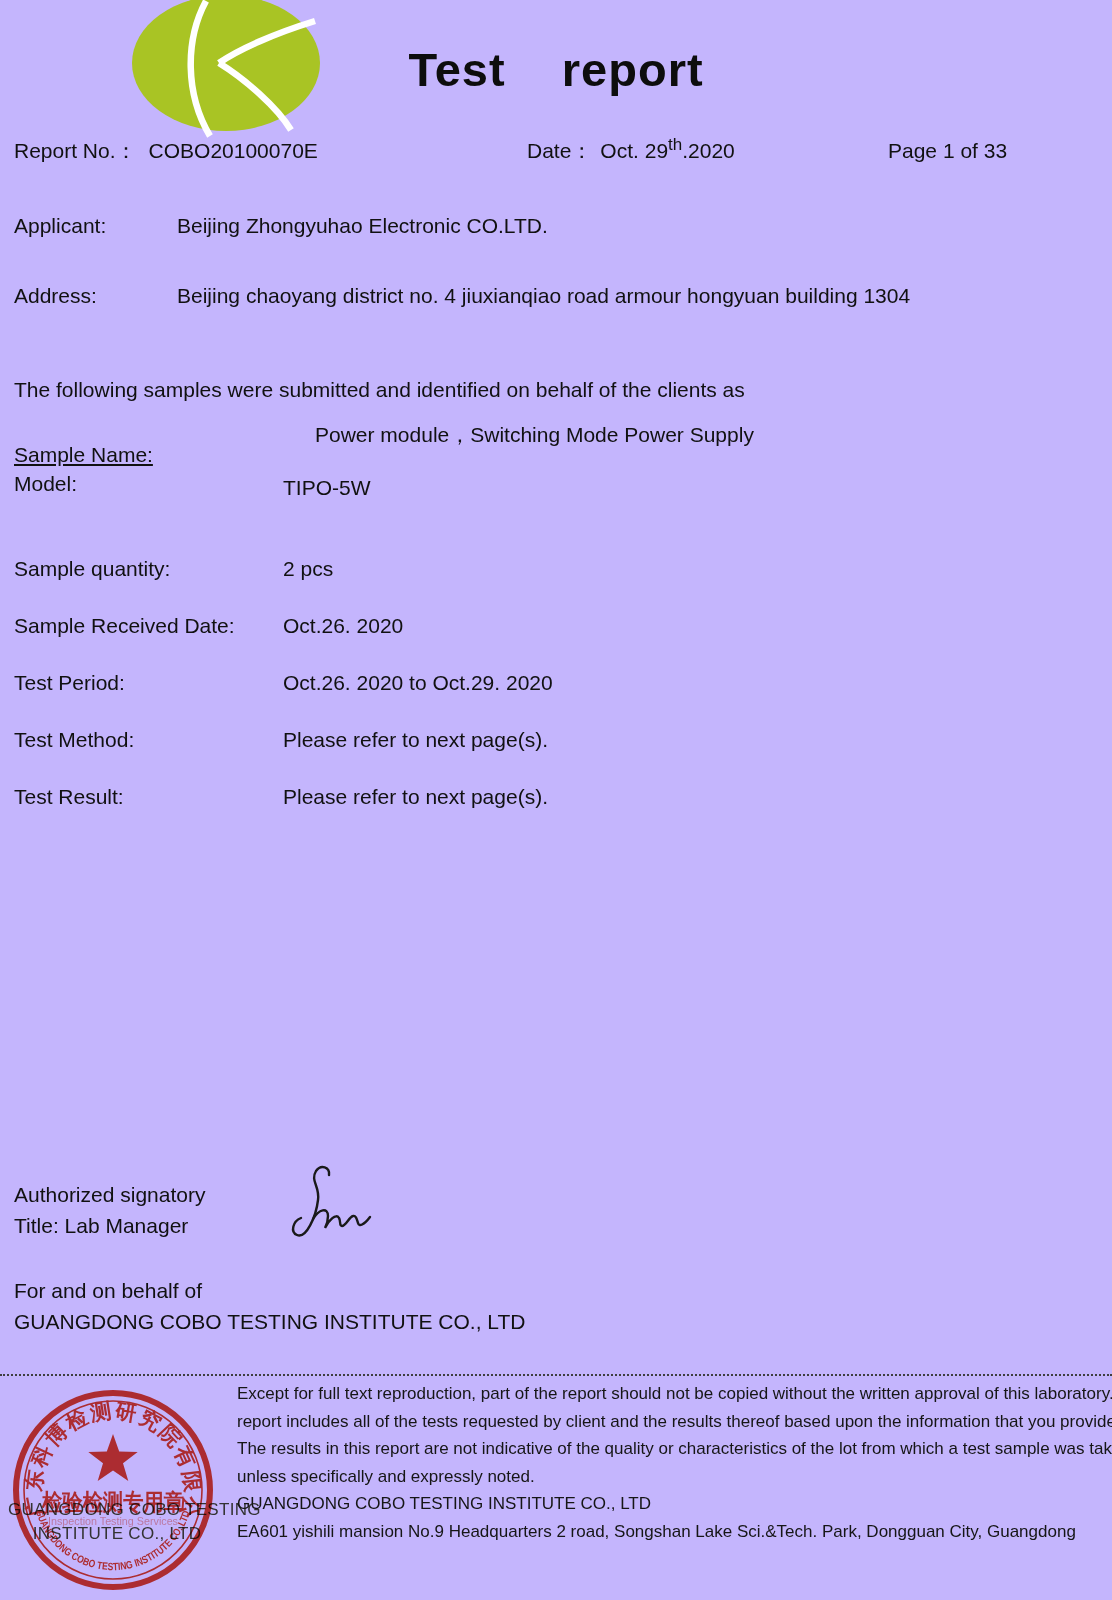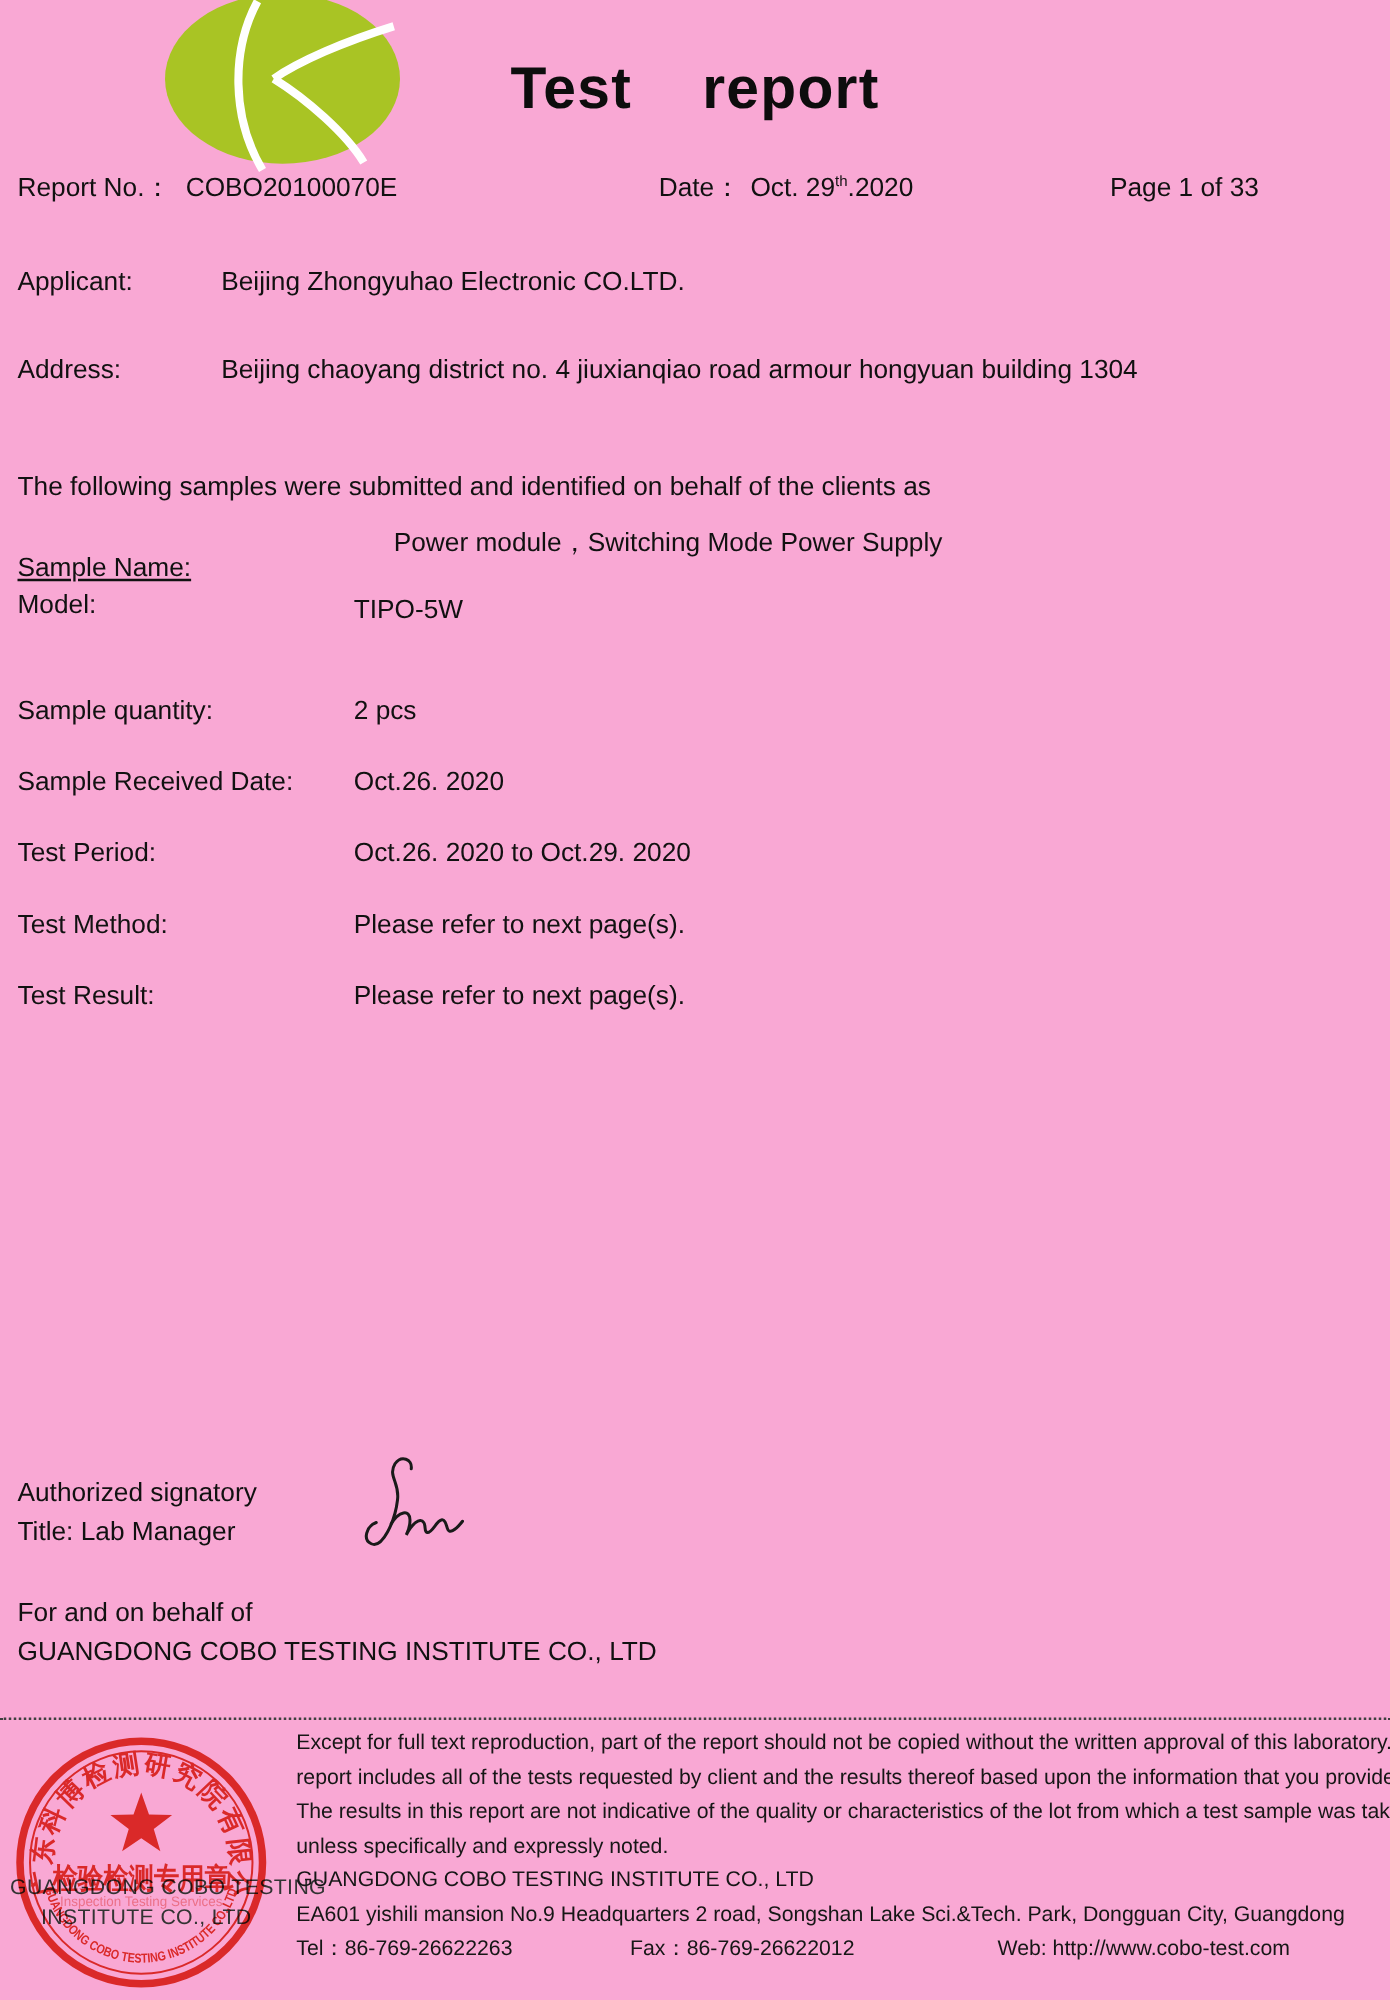--- a/index.html
+++ b/index.html
@@ -1,30 +1,30 @@
 <!DOCTYPE html>
 <html><head>
 <meta charset="utf-8">
 <style>
   * { margin:0; padding:0; box-sizing:border-box; }
   html,body { background:#ffffff; }
   body { font-family:"Liberation Sans","DejaVu Sans",sans-serif; color:#111; }
   .page {
     position:relative; width:1112px; height:1600px; margin:0 auto;
-    background:#f9a8d4; overflow:hidden;
+    background:#c4b5fd; overflow:hidden;
   }
   .abs { position:absolute; }
   .t21 { font-size:21px; line-height:1.15; color:#111; }
   .title {
     position:absolute; left:0; top:42px; width:1112px; text-align:center;
     font-size:47px; font-weight:bold; letter-spacing:1px; white-space:pre; color:#0d0d0d;
   }
   .meta-label { display:inline-block; }
   .meta-value { display:inline-block; margin-left:12px; }
-  sup.th { font-size:12px; vertical-align:super; line-height:0; }
+  sup.th { font-size:17px; vertical-align:super; line-height:0; }
   .row-label { position:absolute; left:14px; white-space:pre; }
   .row-value-a { position:absolute; left:177px; white-space:pre; }
   .row-value-b { position:absolute; left:283px; white-space:pre; }
   .dotline {
     position:absolute; left:0; top:1374px; width:1112px; height:0;
     border-top:2px dotted #3f3f3f;
   }
   .footer {
     position:absolute; left:237px; top:1380px; width:862px;
     font-size:17px; line-height:27.5px; color:#161616;
@@ -130,20 +130,15 @@
     </g>
   </svg>
 
   <div class="footer">
     <div class="fline">Except for full text reproduction, part of the report should not be copied without the written approval of this laboratory. Our</div>
     <div class="fline">report includes all of the tests requested by client and the results thereof based upon the information that you provided to us.</div>
     <div class="fline">The results in this report are not indicative of the quality or characteristics of the lot from which a test sample was taken</div>
     <div class="fline">unless specifically and expressly noted.</div>
     <div class="fline">GUANGDONG COBO TESTING INSTITUTE CO., LTD</div>
     <div class="fline">EA601 yishili mansion No.9 Headquarters 2 road, Songshan Lake Sci.&amp;Tech. Park, Dongguan City, Guangdong</div>
-    <div class="telrow">
-      <span class="tel-pos">Tel：86-769-26622263</span>
-      <span class="fax-pos">Fax：86-769-26622012</span>
-      <span class="web-pos">Web: http://www.cobo-test.com</span>
-    </div>
   </div>
 
 </div>
 
 </body></html>

